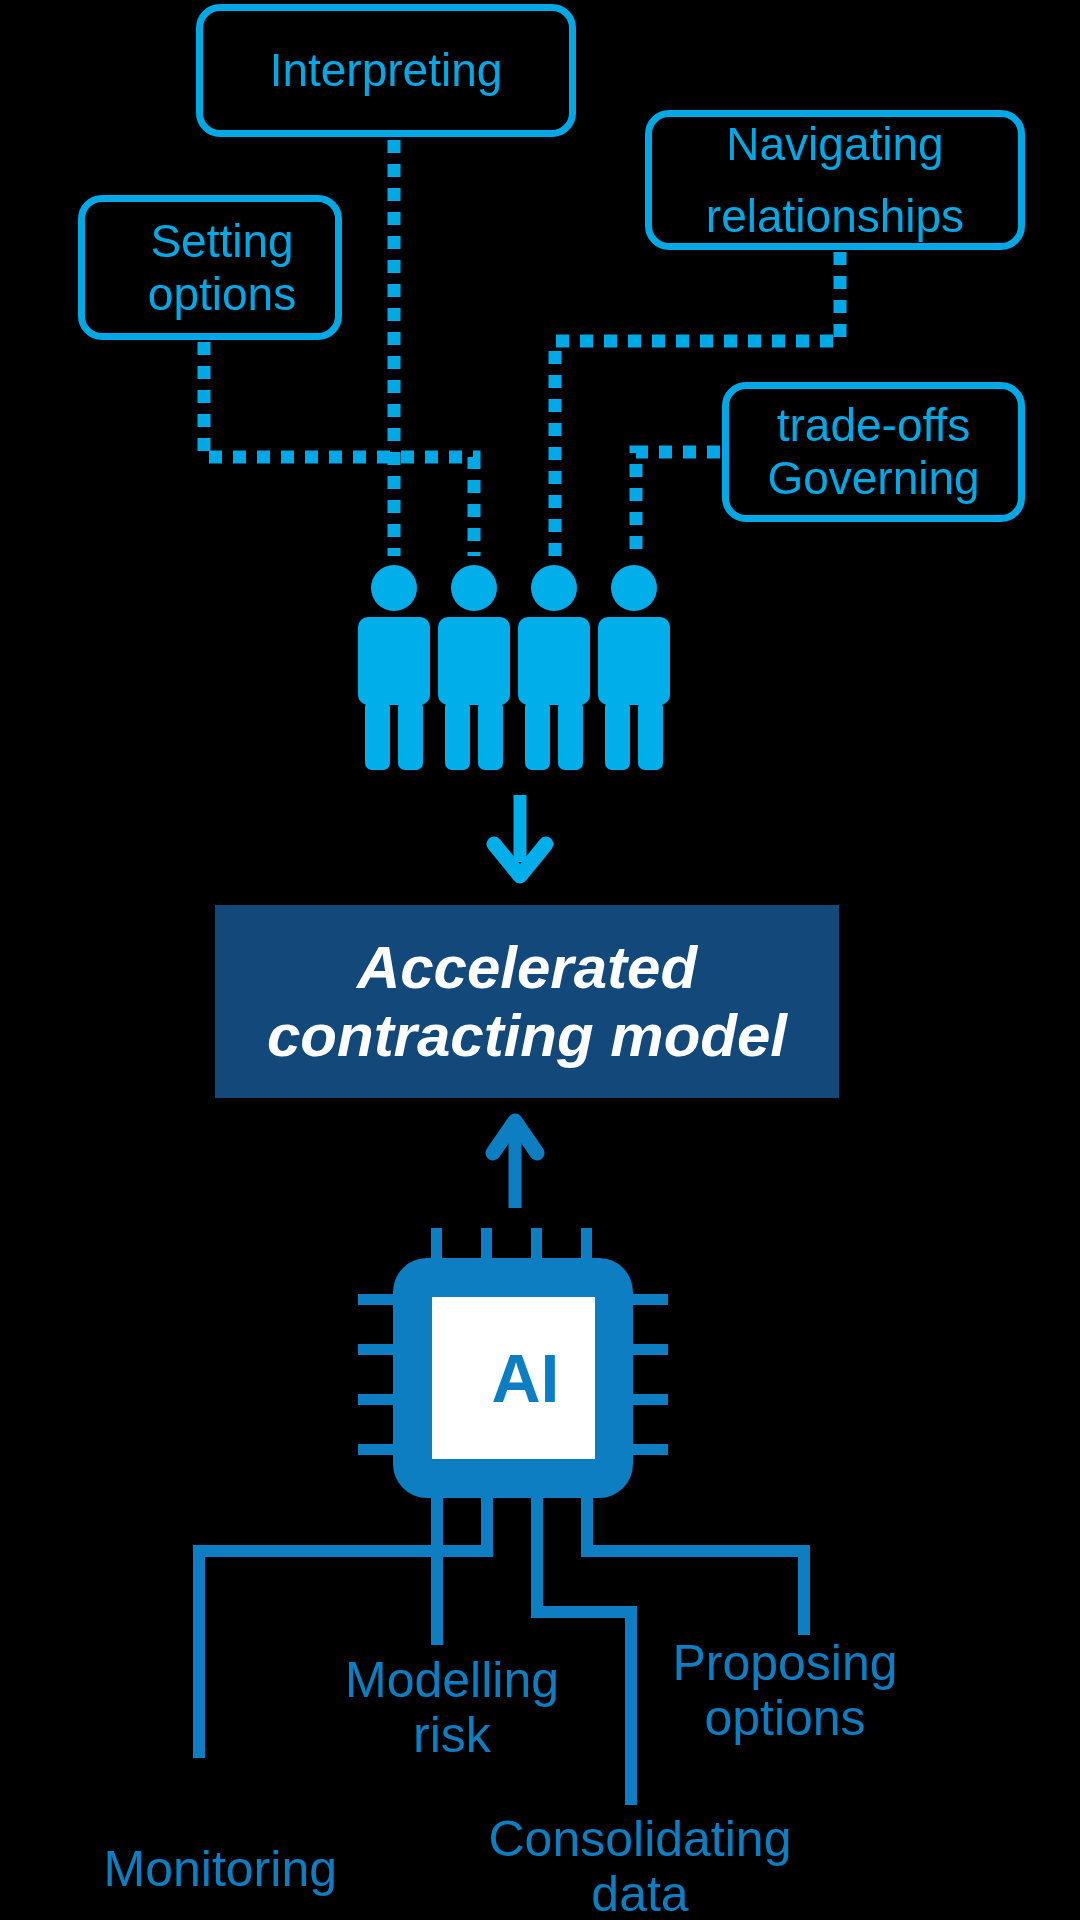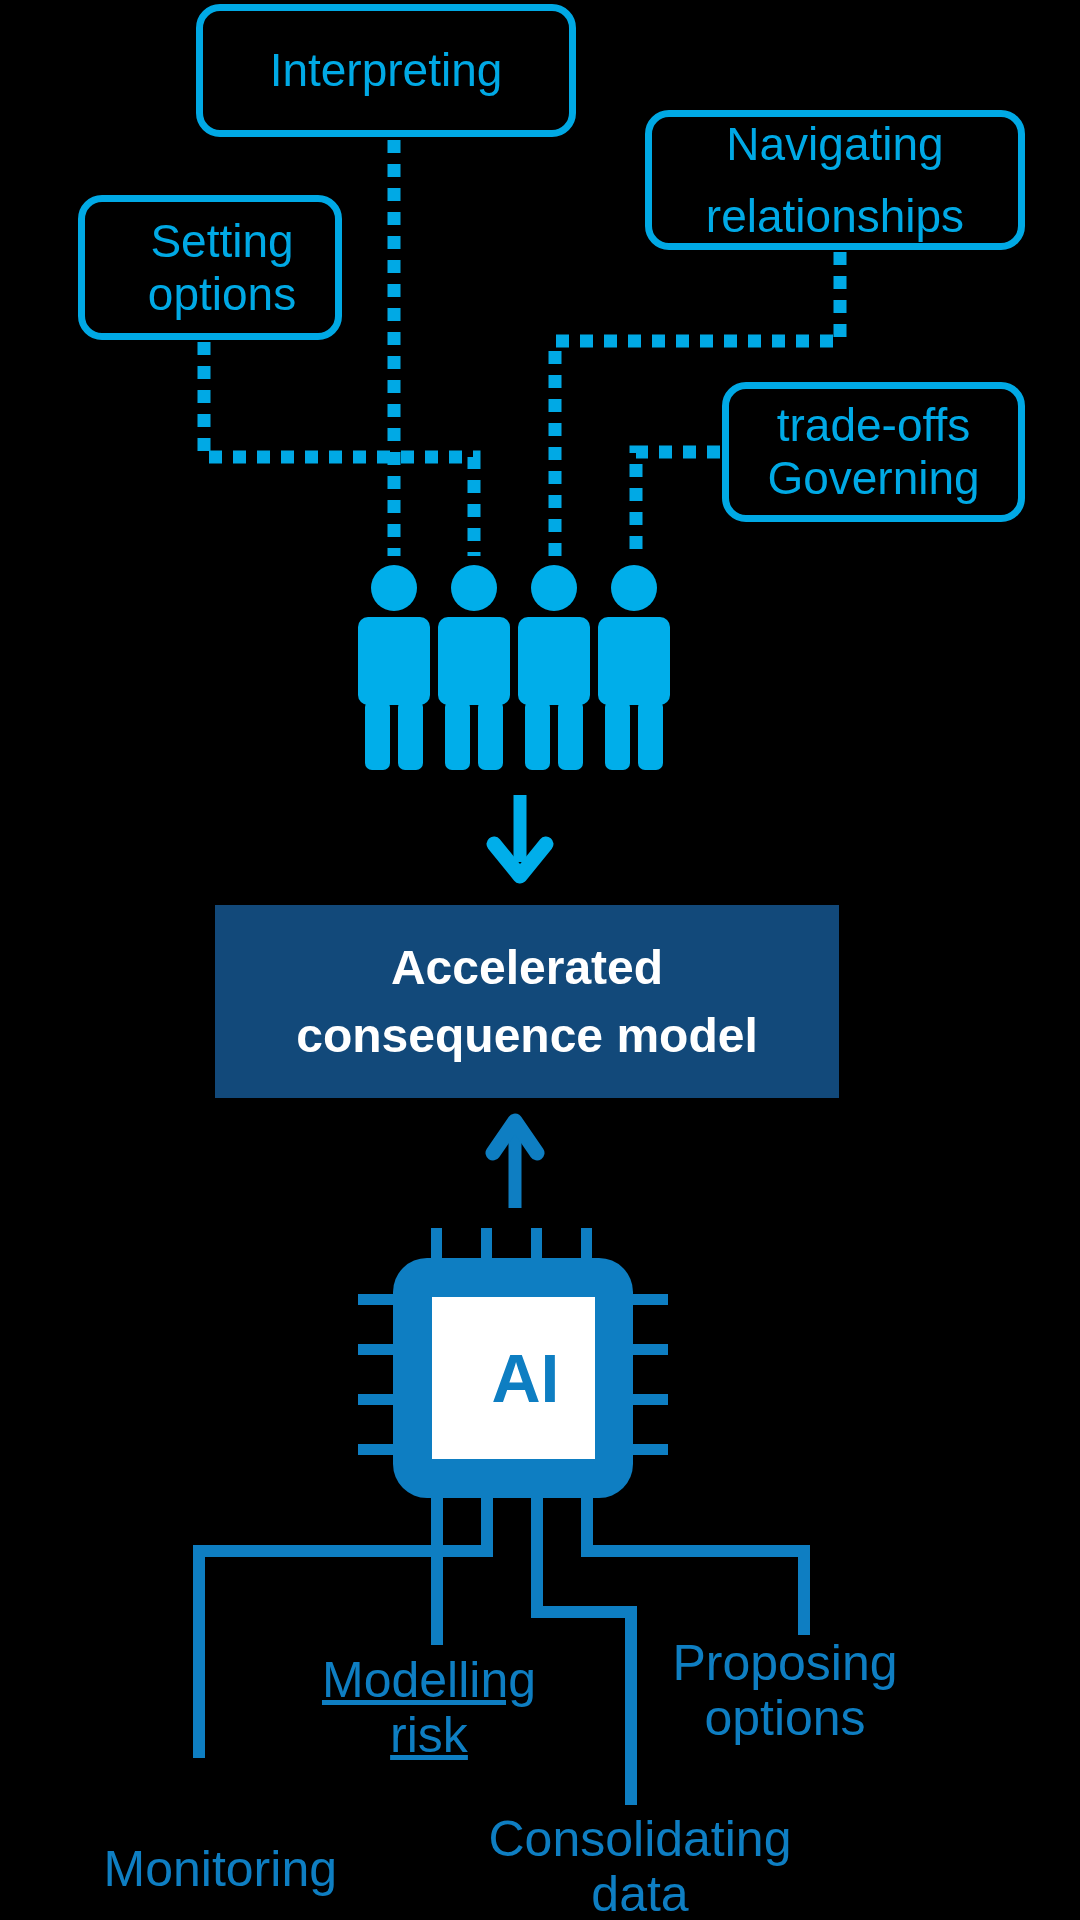--- a/index.html
+++ b/index.html
@@ -26,21 +26,21 @@
   .chip-fill{fill:var(--dark-blue);}
 
   .role-box{
     position:absolute;border:7px solid var(--cyan);border-radius:24px;
     color:var(--cyan);display:flex;flex-direction:column;align-items:center;justify-content:center;
     font-size:46px;line-height:53px;text-align:center;font-weight:400;
   }
   .navy-box{
     position:absolute;left:215px;top:905px;width:624px;height:193px;background:var(--navy);
     color:var(--white);display:flex;flex-direction:column;align-items:center;justify-content:center;
-    font-size:48px;line-height:68px;font-weight:700;text-align:center;
+    font-size:60px;line-height:68px;font-weight:700;text-align:center;font-style:italic;
   }
   .ai-label{
     position:absolute;left:432px;top:1297px;width:163px;height:162px;
     display:flex;align-items:center;justify-content:center;
     color:var(--dark-blue);font-size:68px;font-weight:700;padding-left:24px;
   }
   .cap-label{
     position:absolute;color:var(--dark-blue);font-size:50px;line-height:55px;
     text-align:center;display:flex;flex-direction:column;align-items:center;font-weight:400;
   }
@@ -130,29 +130,29 @@
     <span>Navigating</span>
     <span>relationships</span>
   </div>
   <div class="role-box" style="left:722px;top:382px;width:303px;height:140px;">
     <span>trade-offs</span>
     <span>Governing</span>
   </div>
 
   <div class="navy-box">
     <span>Accelerated</span>
-    <span>consequence model</span>
+    <span>contracting model</span>
   </div>
 
   <div class="ai-label">AI</div>
 
   <div class="cap-label" style="left:57px;top:1842px;width:280px;align-items:flex-end;">
     <span>Monitoring</span>
   </div>
-  <div class="cap-label" style="left:279px;top:1653px;width:300px;text-decoration:underline;">
+  <div class="cap-label" style="left:302px;top:1653px;width:300px;">
     <span>Modelling</span>
     <span>risk</span>
   </div>
   <div class="cap-label" style="left:460px;top:1812px;width:360px;">
     <span>Consolidating</span>
     <span>data</span>
   </div>
   <div class="cap-label" style="left:635px;top:1636px;width:300px;">
     <span>Proposing</span>
     <span>options</span>

